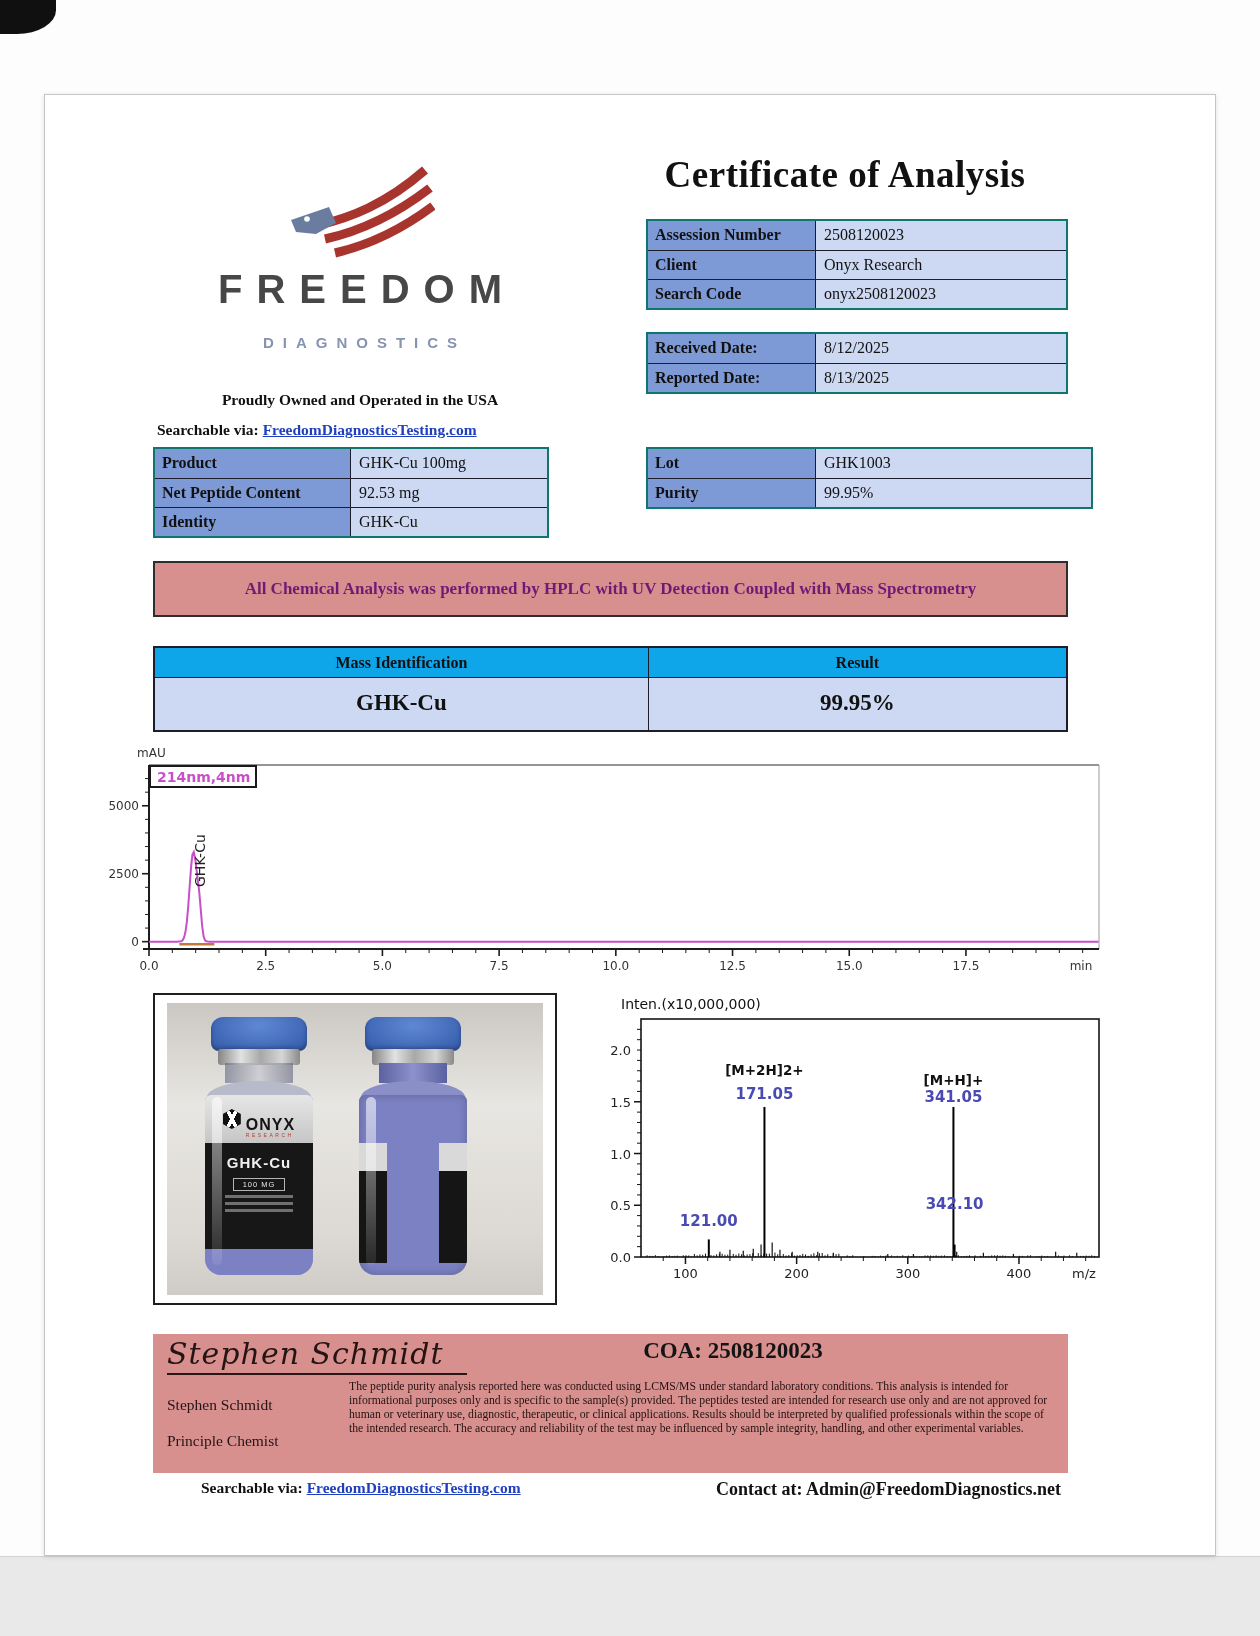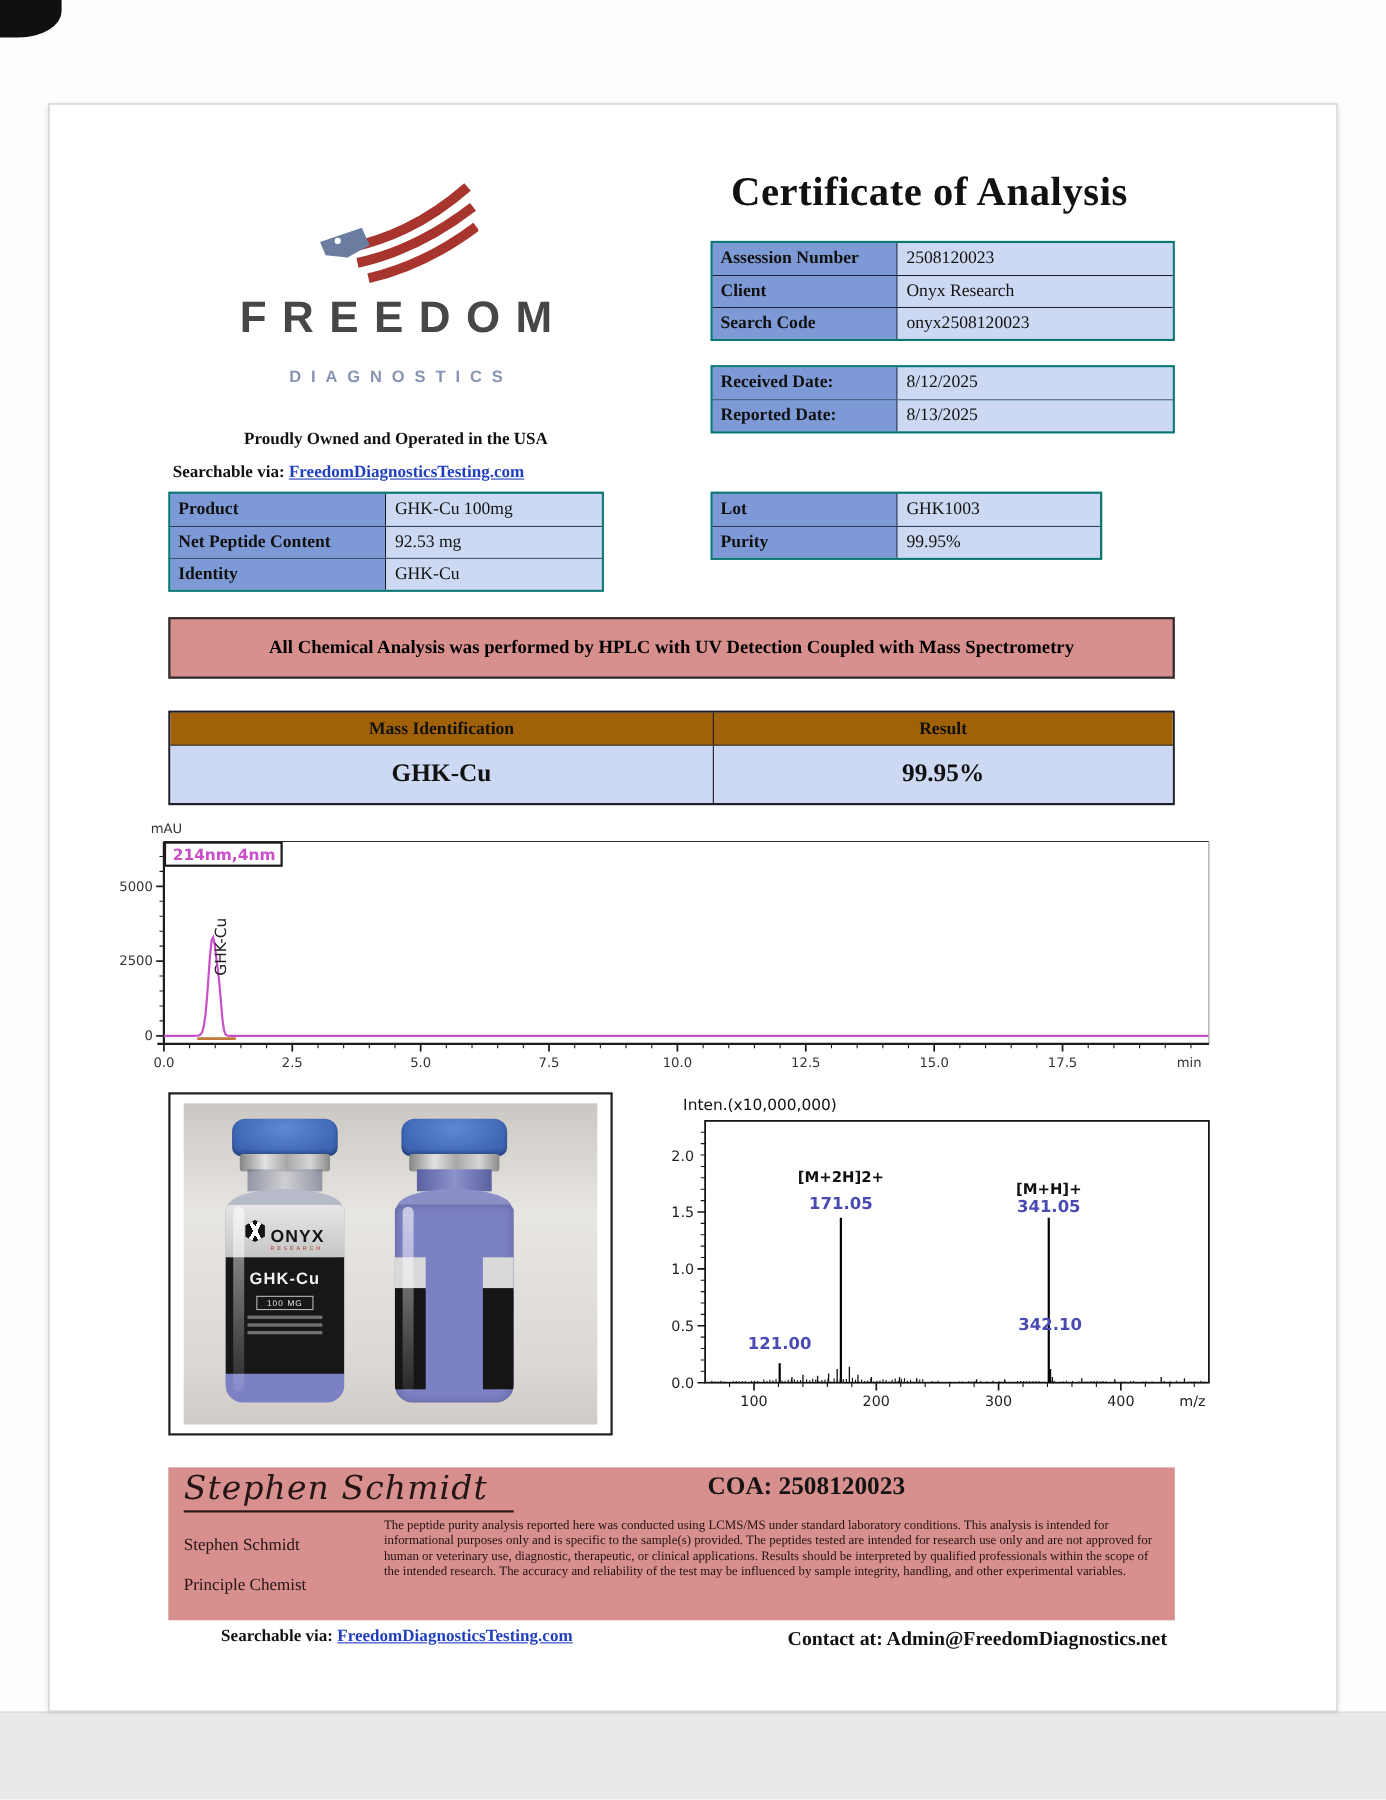--- a/index.html
+++ b/index.html
@@ -33,24 +33,24 @@
   
   .kv-table{position:absolute;border:2px solid #0f766e;background:#7dd3fc;}
   .kv-row{display:flex;height:29px;}
   .kv-row + .kv-row{border-top:1px solid #1d1d2b;}
   .kv-label{background:var(--hdr-blue);font-weight:bold;font-size:16px;padding:3px 7px;
        border-right:1.5px solid #1d1d2b;line-height:21px;}
   .kv-value{background:var(--cell-blue);font-size:16px;padding:3px 8px;flex:1;line-height:21px;}
   .w168{width:168px;} .w196{width:196px;}
 
   .banner{position:absolute;left:108px;top:466px;width:915px;height:56px;background:var(--pink);
-       border:2px solid #2e2e2e;text-align:center;line-height:52px;font-weight:bold;font-size:17px;color:#000000;}
+       border:2px solid #2e2e2e;text-align:center;line-height:52px;font-weight:bold;font-size:17px;color:#701a75;}
 
   .mass-table{position:absolute;left:108px;top:551px;width:915px;border:2px solid #1d1d2b;}
-  .mass-head{display:flex;height:30px;background:#a16207;border-bottom:1.5px solid #1d1d2b;}
+  .mass-head{display:flex;height:30px;background:#0ea5e9;border-bottom:1.5px solid #1d1d2b;}
   .mass-head div{font-weight:bold;font-size:16px;text-align:center;line-height:29px;}
   .mass-body{display:flex;height:52px;background:var(--cell-blue);}
   .mass-body div{font-weight:bold;font-size:23px;text-align:center;line-height:50px;}
   .mc1{width:54.2%;border-right:1.5px solid #1d1d2b;} .mc2{width:45.8%;}
 
   .chart{position:absolute;}
 
   
   .photo-box{position:absolute;left:108px;top:898px;width:404px;height:312px;border:2px solid #1e1e1e;background:#fff;}
   .photo-bg{position:absolute;left:12px;top:8px;right:12px;bottom:8px;
@@ -165,21 +165,21 @@
     <div class="kv-row">
       <div class="kv-label w196">Net Peptide Content</div>
       <div class="kv-value">92.53 mg</div>
     </div>
     <div class="kv-row">
       <div class="kv-label w196">Identity</div>
       <div class="kv-value">GHK-Cu</div>
     </div>
   </div>
 
-  <div class="kv-table" style="left:601px;top:352px;width:356px">
+  <div class="kv-table" style="left:601px;top:352px;width:447px">
     <div class="kv-row">
       <div class="kv-label w168">Lot</div>
       <div class="kv-value">GHK1003</div>
     </div>
     <div class="kv-row">
       <div class="kv-label w168">Purity</div>
       <div class="kv-value">99.95%</div>
     </div>
   </div>
 

